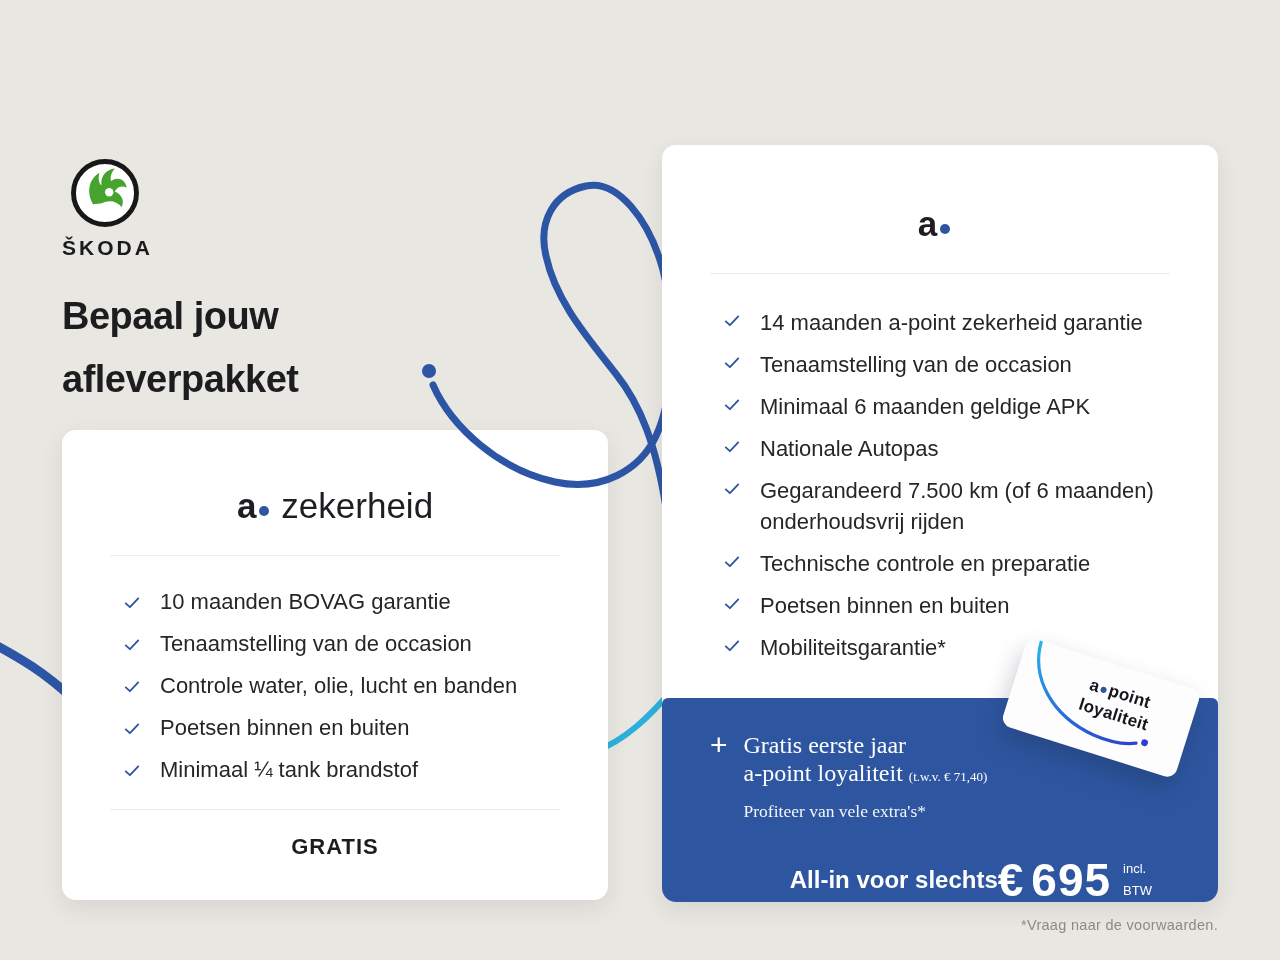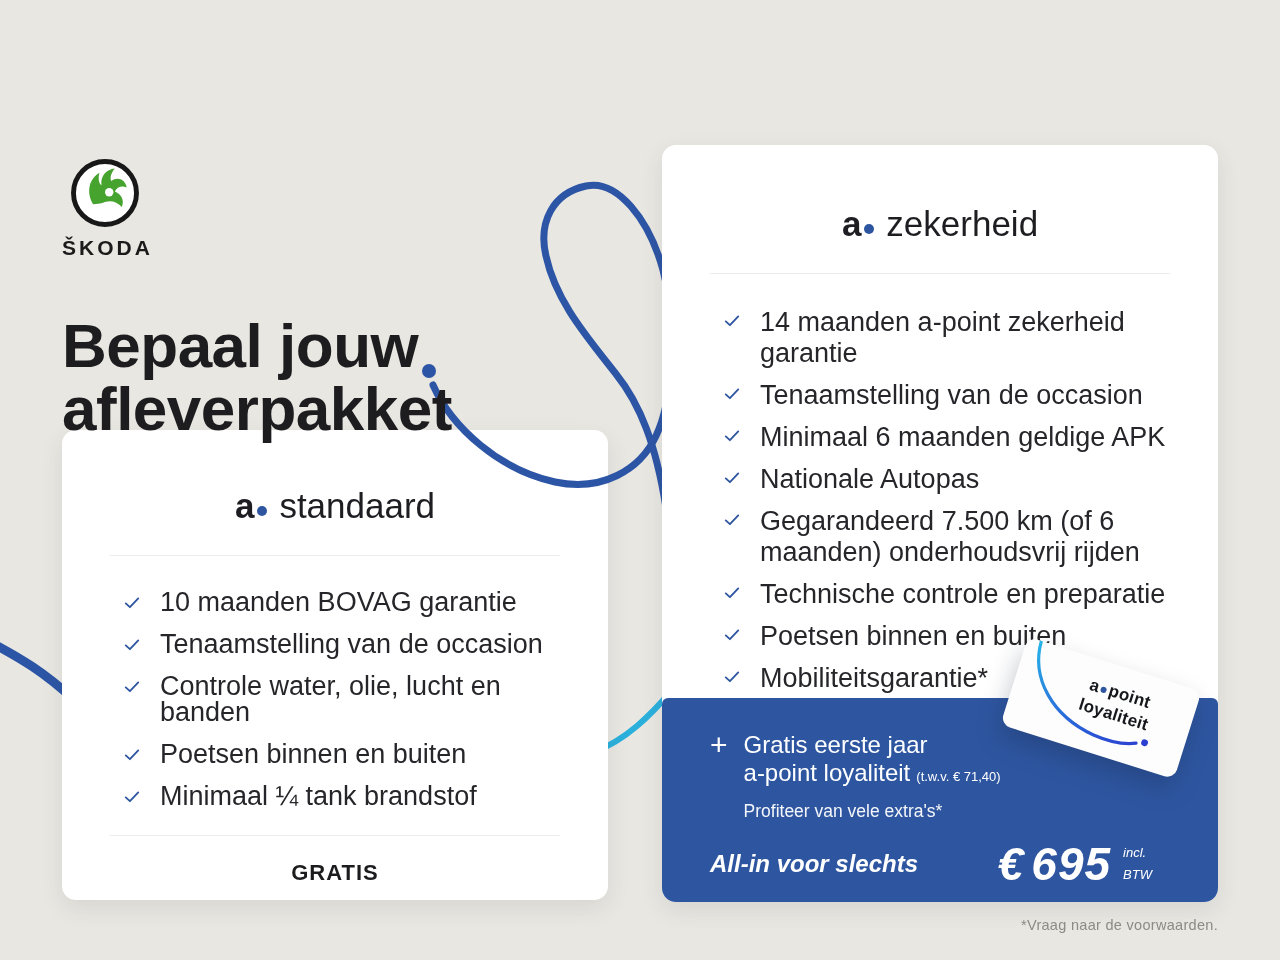--- a/index.html
+++ b/index.html
@@ -17,22 +17,22 @@
   .corner-path{stroke:var(--curve-blue,#2d55a5);stroke-width:9;fill:none;stroke-linecap:round;}
   .heading-dot-fill{fill:var(--curve-blue,#2d55a5);}
 
   
   .brand-block{position:absolute;left:62px;top:158px;z-index:4;}
   .skoda-logo{width:70px;height:70px;margin-left:8px;display:block;}
   .skoda-wordmark{
     margin-top:8px;font-size:21px;font-weight:700;letter-spacing:3px;color:#1a1a1a;
   }
   .page-heading{
-    position:absolute;left:62px;top:272px;z-index:4;
-    font-size:62px;line-height:63px;font-weight:600;color:#1d1d1f;letter-spacing:-0.5px;
+    position:absolute;left:62px;top:260px;z-index:4;
+    font-size:38px;line-height:63px;font-weight:600;color:#1d1d1f;letter-spacing:-0.5px;
   }
 
   
   .card{
     position:absolute;background:#fff;border-radius:14px;
     box-shadow:0 8px 22px rgba(60,60,55,0.10);
   }
   .card-standaard{left:62px;top:430px;width:546px;height:470px;z-index:1;}
   .card-zekerheid{left:662px;top:145px;width:556px;height:757px;z-index:3;}
 
@@ -47,47 +47,46 @@
     width:10px;height:10px;border-radius:50%;background:var(--accent,#2e56a0);
     display:inline-block;margin:10px 12px 0 3px;
   }
   .title-word{font-weight:400;}
 
   .divider{border:none;border-top:1px solid #ececea;margin:19px 48px 0;}
 
   .features{list-style:none;margin:33px 40px 0 60px;padding:0;}
   .feature{
     display:flex;align-items:flex-start;gap:18px;
-    font-size:27px;line-height:31px;margin-bottom:11px;color:#26262a;
+    font-size:22px;line-height:31px;margin-bottom:11px;color:#26262a;
   }
   .card-standaard .feature{line-height:26px;margin-bottom:16px;}
   .check{width:20px;height:20px;flex:0 0 20px;margin-top:4px;}
   .check path{stroke:var(--accent,#2e56a0);stroke-width:2.2;fill:none;stroke-linecap:round;stroke-linejoin:round;}
 
   .gratis-divider{margin-top:26px;}
   .gratis-label{
     text-align:center;margin-top:24px;font-size:22px;font-weight:700;
     letter-spacing:1px;color:#1c1c1e;
   }
 
   
   .promo{
     position:absolute;left:0;right:0;bottom:0;top:553px;
     background:var(--accent,#2e56a0);
     border-radius:6px 6px 14px 14px;color:#fff;
   }
   .promo-bonus{display:flex;gap:16px;padding:33px 48px 0 48px;}
   .plus-icon{font-size:30px;font-weight:400;line-height:28px;}
-  .bonus-lines{font-size:24px;line-height:28px;font-weight:500;}
+  .bonus-lines{font-size:24px;line-height:28px;font-weight:500;font-family:Liberation Serif, serif;}
   .bonus-value{font-size:13px;font-weight:400;margin-left:6px;}
   .bonus-sub{font-size:17.5px;font-weight:400;margin-top:6px;opacity:.95;}
   .promo-price-row{
-    display:flex;align-items:center;justify-content:space-between;
-    margin:12px 66px 0 48px;
-    font-style:italic;
+    display:flex;align-items:center;justify-content:flex-end;
+    margin:28px 66px 0 48px;
   }
   .allin-label{font-size:24px;font-weight:600;}
   .price-block{display:flex;align-items:center;gap:12px;}
   .price-main{font-size:46px;font-weight:700;letter-spacing:1px;display:flex;align-items:baseline;}
   .price-currency{margin-right:7px;}
   .vat{font-size:13px;line-height:22px;font-weight:400;}
 
   
   .loyalty-card{
     position:absolute;left:348px;top:517px;width:182px;height:92px;
@@ -113,21 +112,21 @@
 
 <svg class="decor decor-behind" width="1280" height="960" aria-hidden="true">
   <path class="corner-path" d="M -6 644 C 20 658, 44 672, 72 698"></path>
   <path class="cyan-path" d="M 594 752 C 626 740, 650 716, 674 688"></path>
 </svg>
 
 <section class="card card-standaard">
   <h2 class="card-title">
       <span class="title-a">a</span>
       <span class="title-dot"></span>
-      <span class="title-word">standaard</span>
+      <span class="title-word">zekerheid</span>
     </h2>
   <hr class="divider">
   <ul class="features">
 
       <li class="feature">
         <svg class="check" viewBox="0 0 24 24">
           <path d="M4.5 12.5 L9.5 17 L19.5 6.5"></path>
         </svg>
         <span class="feature-text">10 maanden BOVAG garantie</span>
       </li>
@@ -167,21 +166,20 @@
 
 <svg class="decor decor-loop" width="1280" height="960" aria-hidden="true">
   <circle class="heading-dot-fill" cx="429" cy="371" r="7"></circle>
   <path class="loop-path" d="M 433 385 C 452 428 500 470 555 482 C 602 492 640 470 656 436 C 673 400 678 326 663 270 C 649 219 617 179 586 186 C 553 193 538 222 546 256 C 556 302 588 338 616 374 C 640 404 656 444 666 508"></path>
 </svg>
 
 <section class="card card-zekerheid">
   <h2 class="card-title">
       <span class="title-a">a</span>
       <span class="title-dot"></span>
-      <span class="title-word">zekerheid</span>
     </h2>
   <hr class="divider">
   <ul class="features">
 
       <li class="feature">
         <svg class="check" viewBox="0 0 24 24">
           <path d="M4.5 12.5 L9.5 17 L19.5 6.5"></path>
         </svg>
         <span class="feature-text">14 maanden a-point zekerheid garantie</span>
       </li>

